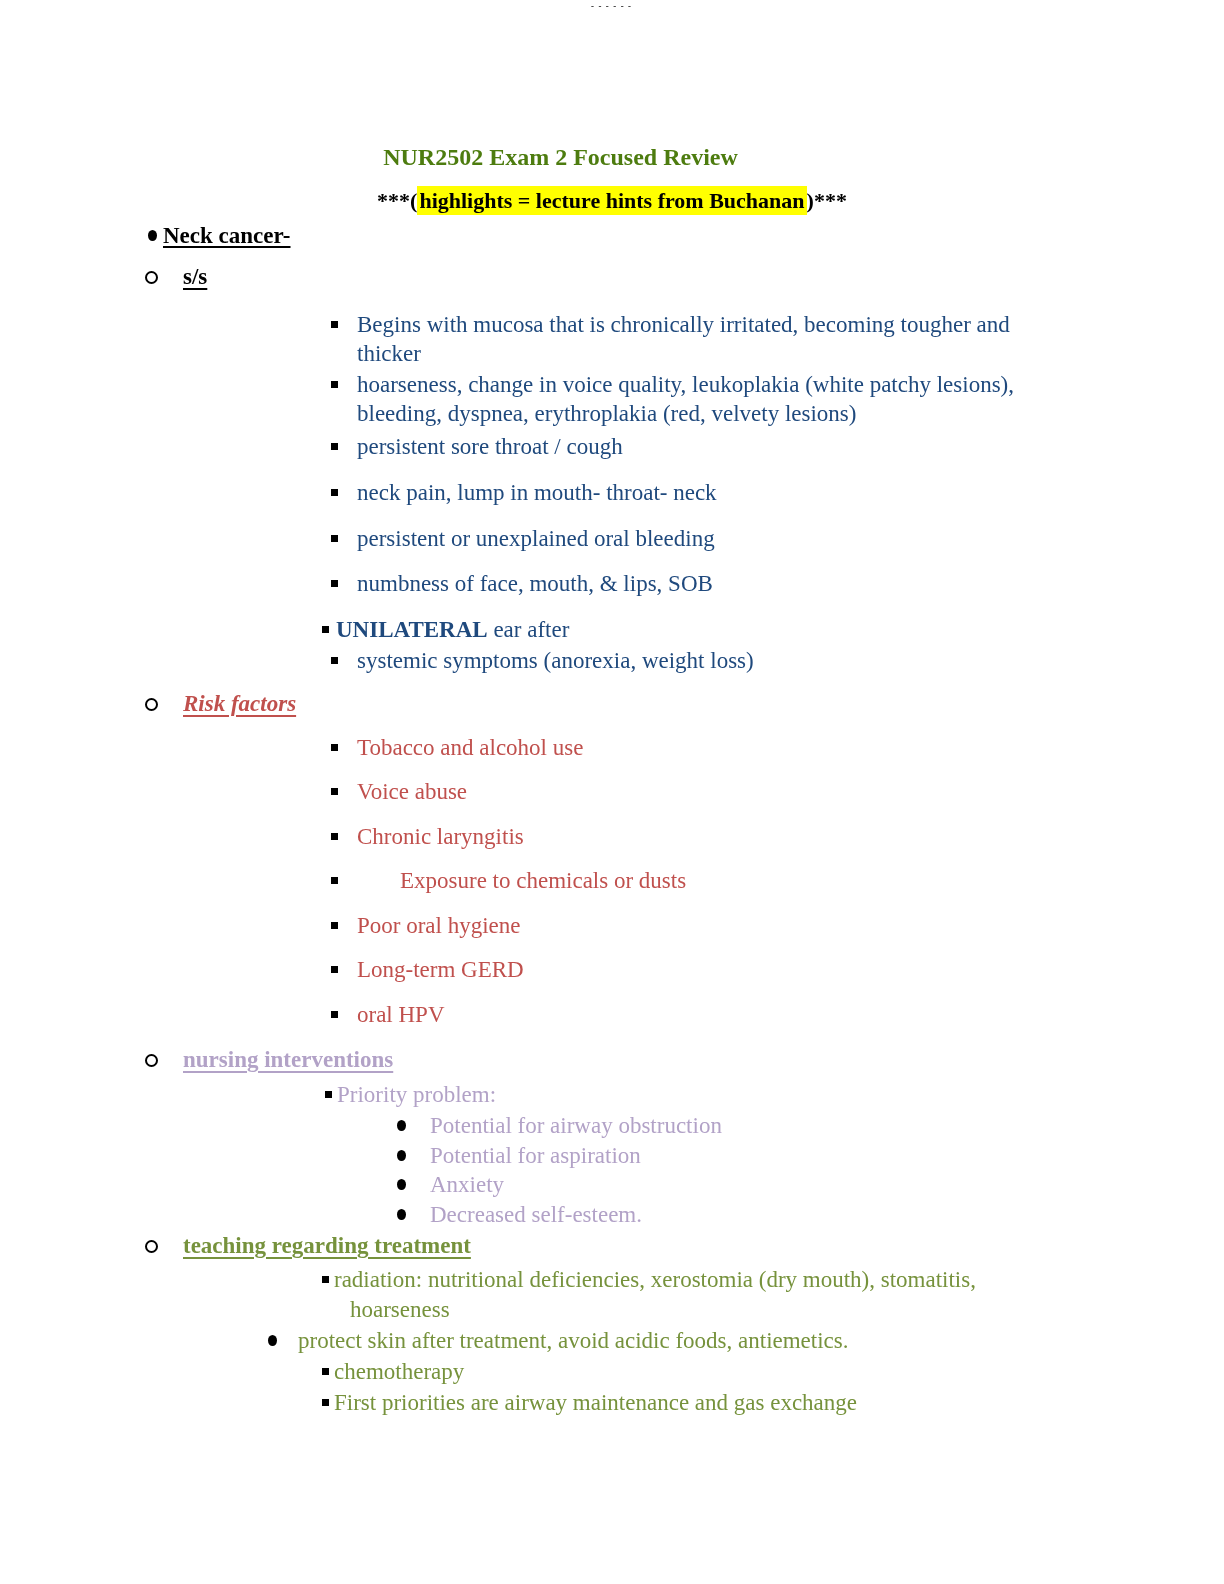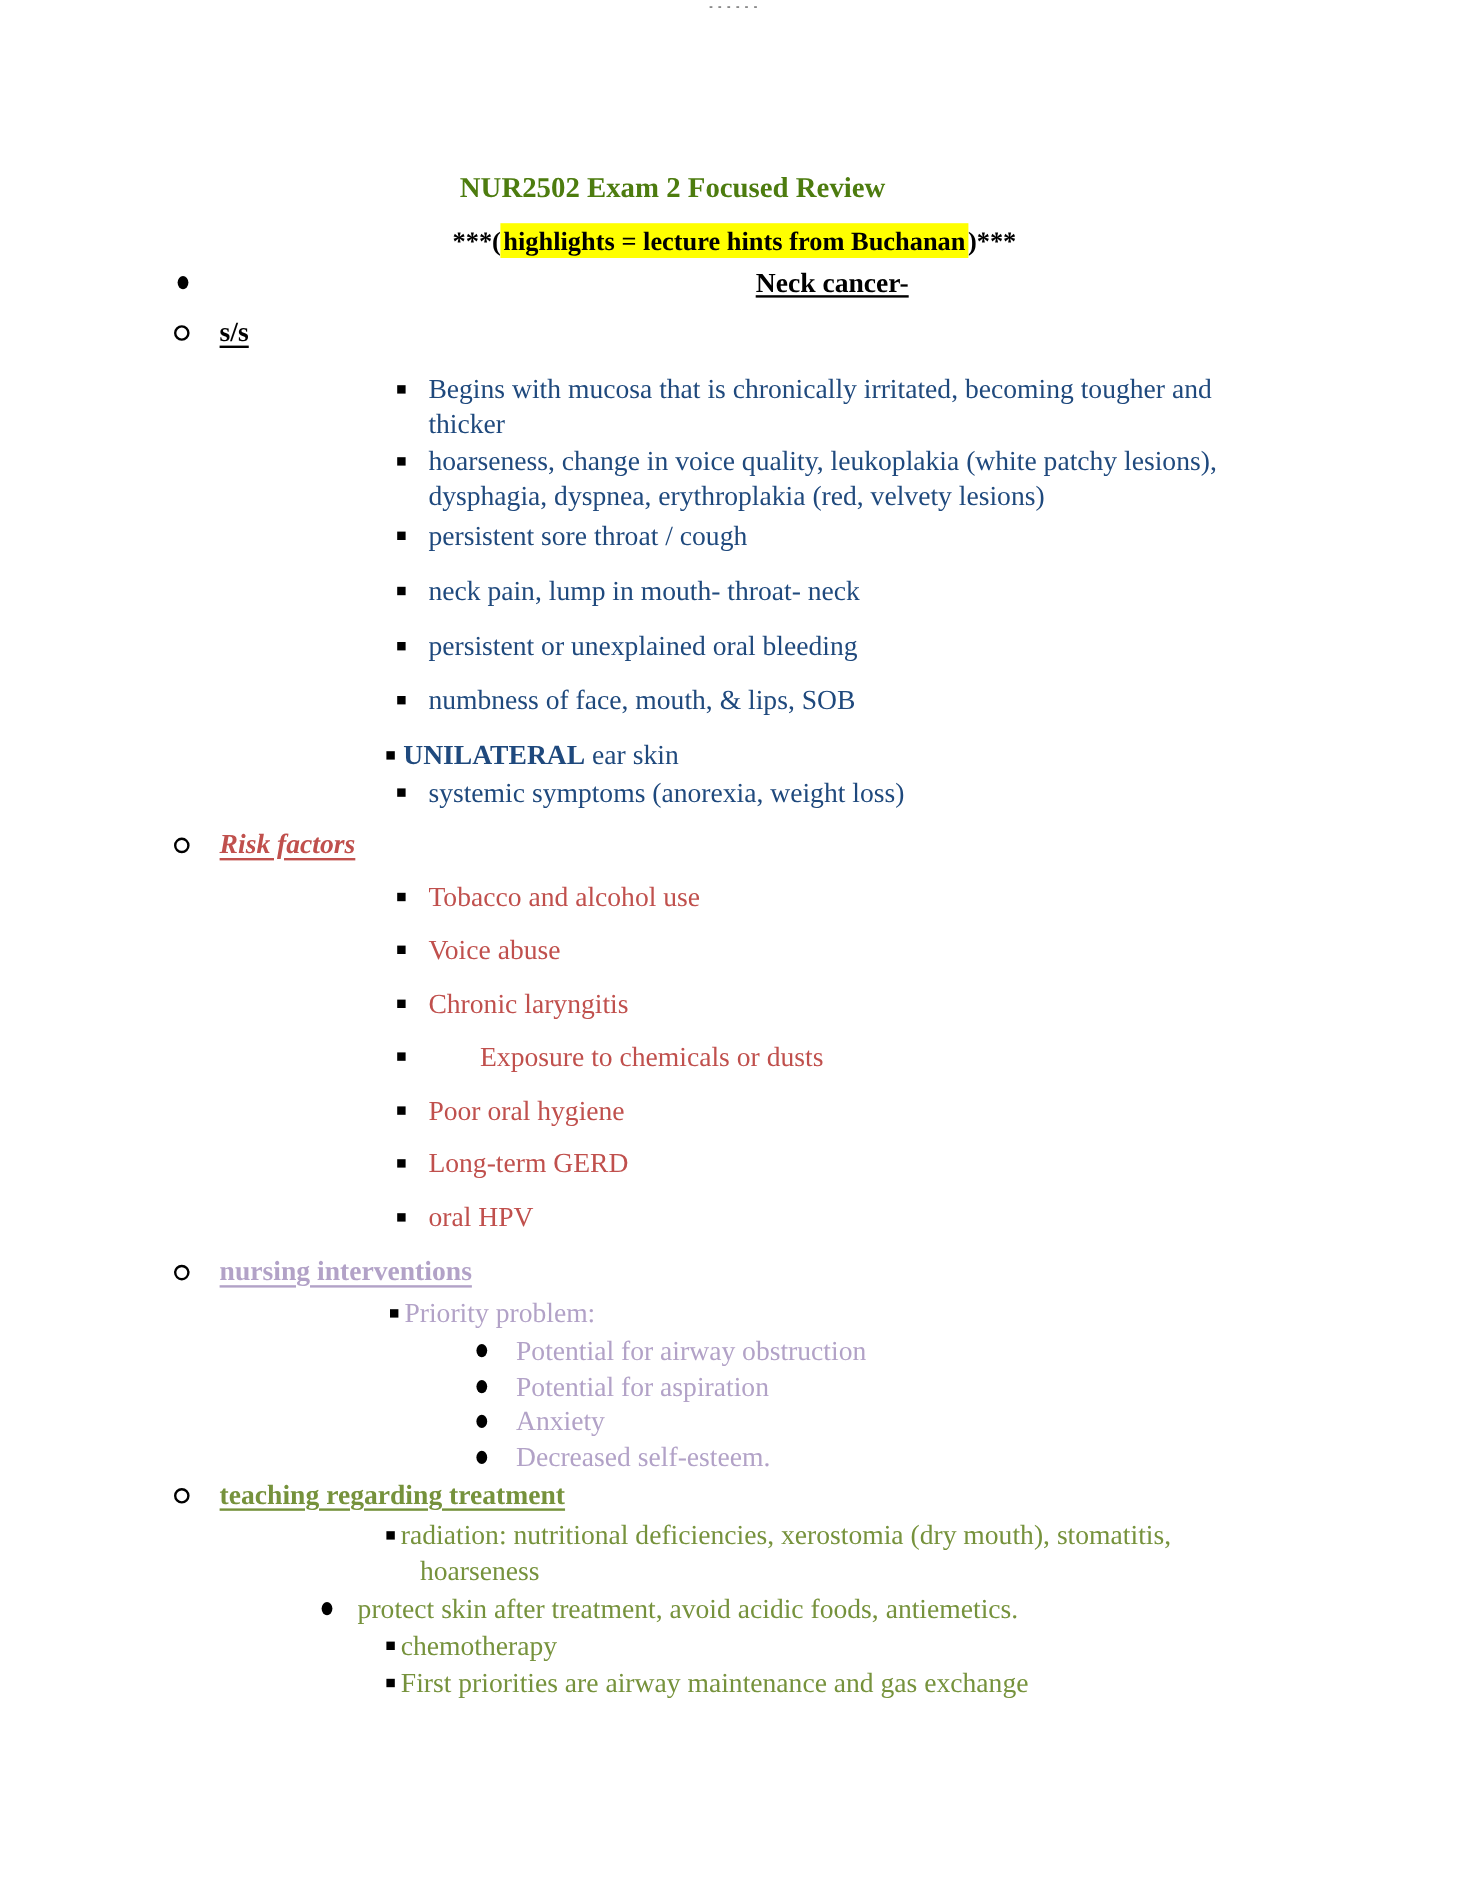--- a/index.html
+++ b/index.html
@@ -24,21 +24,21 @@
   }
   .title{
     position:absolute;top:144px;left:0;width:1121px;margin:0;
     text-align:center;font-size:24px;line-height:27px;font-weight:700;color:#4d7c0f;
   }
   .subtitle{
     position:absolute;top:186px;left:0;width:1224px;
     text-align:center;font-size:22px;line-height:29px;font-weight:700;color:#000;
   }
   .subtitle mark{background:#FFFF00;color:#000;padding:2px 2px;}
-  .topic-label{font-weight:700;text-decoration:underline;text-underline-offset:3px;text-align:center;}
+  .topic-label{font-weight:700;text-decoration:underline;text-underline-offset:3px;}
   .sec-label{font-weight:700;text-decoration:underline;text-underline-offset:4px;}
   .blue{color:#1F497D;}
   .red{color:#C0504D;}
   .purple{color:#B2A2C7;}
   .green{color:#76923C;}
   .italic{font-style:italic;}
   b{font-weight:700;}
 </style>
 </head>
 <body>
@@ -62,41 +62,41 @@
   </div>
 
   <div class="row blue" style="top:310px;">
     <span class="bullet sq" style="left:331px;"></span>
     <span class="txt" style="margin-left:357px;">Begins with mucosa that is chronically irritated, becoming tougher and</span>
     <span class="txt" style="margin-left:357px;">thicker</span>
   </div>
   <div class="row blue" style="top:370px;">
     <span class="bullet sq" style="left:331px;"></span>
     <span class="txt" style="margin-left:357px;">hoarseness, change in voice quality, leukoplakia (white patchy lesions),</span>
-    <span class="txt" style="margin-left:357px;">dysphagia, dyspnea, erythroplakia (red, velvety lesions)</span>
+    <span class="txt" style="margin-left:357px;">bleeding, dyspnea, erythroplakia (red, velvety lesions)</span>
   </div>
   <div class="row blue" style="top:432px;">
     <span class="bullet sq" style="left:331px;"></span>
     <span class="txt" style="margin-left:357px;">persistent sore throat / cough</span>
   </div>
   <div class="row blue" style="top:478px;">
     <span class="bullet sq" style="left:331px;"></span>
     <span class="txt" style="margin-left:357px;">neck pain, lump in mouth- throat- neck</span>
   </div>
   <div class="row blue" style="top:524px;">
     <span class="bullet sq" style="left:331px;"></span>
     <span class="txt" style="margin-left:357px;">persistent or unexplained oral bleeding</span>
   </div>
   <div class="row blue" style="top:569px;">
     <span class="bullet sq" style="left:331px;"></span>
     <span class="txt" style="margin-left:357px;">numbness of face, mouth, &amp; lips, SOB</span>
   </div>
   <div class="row blue" style="top:615px;">
     <span class="bullet sq" style="left:322px;"></span>
-    <span class="txt" style="margin-left:336px;"><b>UNILATERAL</b><span> ear skin</span></span>
+    <span class="txt" style="margin-left:336px;"><b>UNILATERAL</b><span> ear after</span></span>
   </div>
   <div class="row blue" style="top:646px;">
     <span class="bullet sq" style="left:331px;"></span>
     <span class="txt" style="margin-left:357px;">systemic symptoms (anorexia, weight loss)</span>
   </div>
 
   <div class="row" style="top:689px;">
     <span class="bullet circ" style="left:145px;"></span>
     <span class="txt sec-label red italic" style="margin-left:183px;">Risk factors</span>
   </div>

